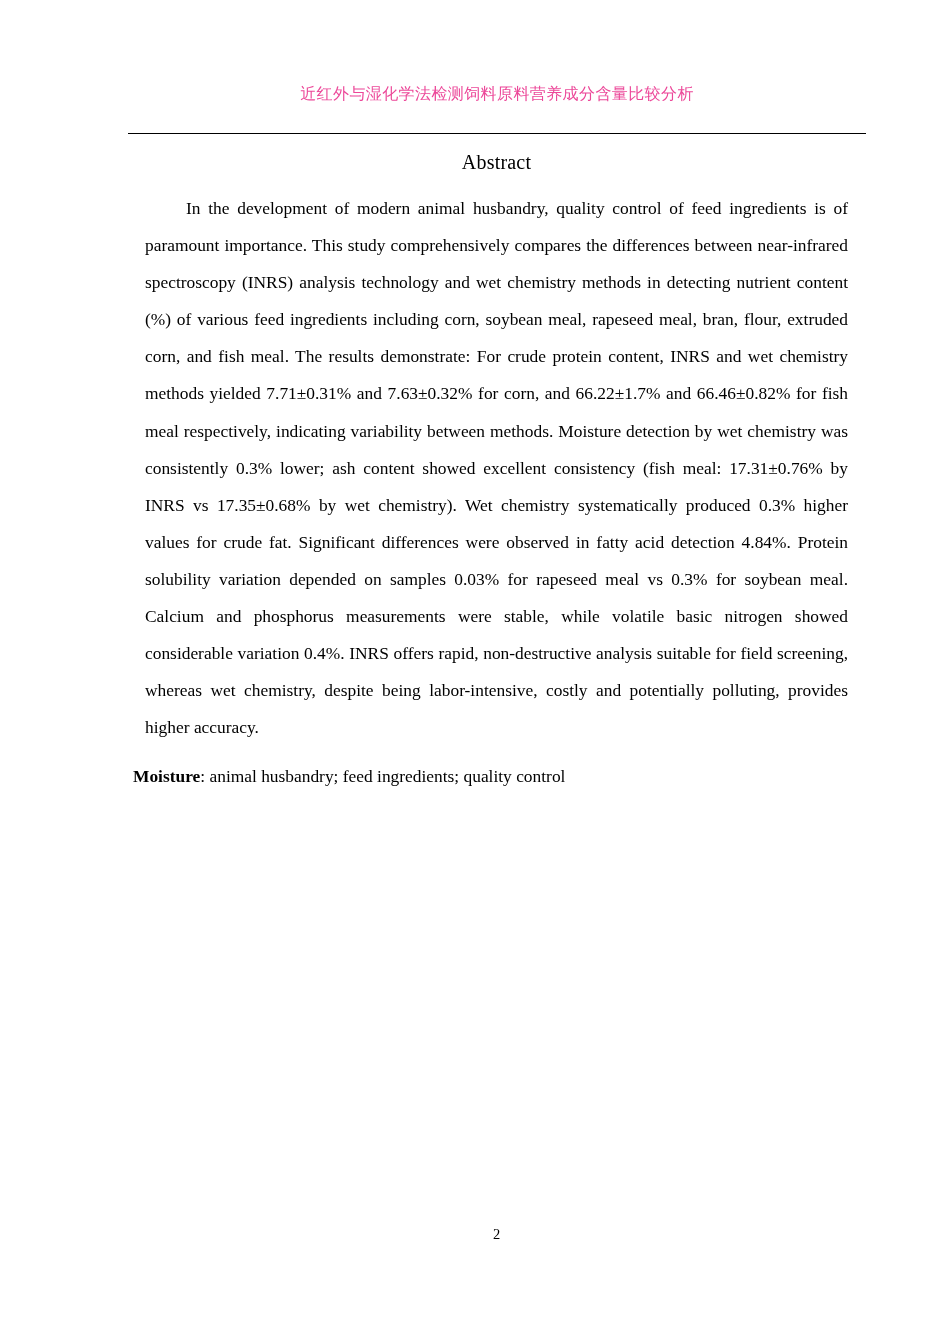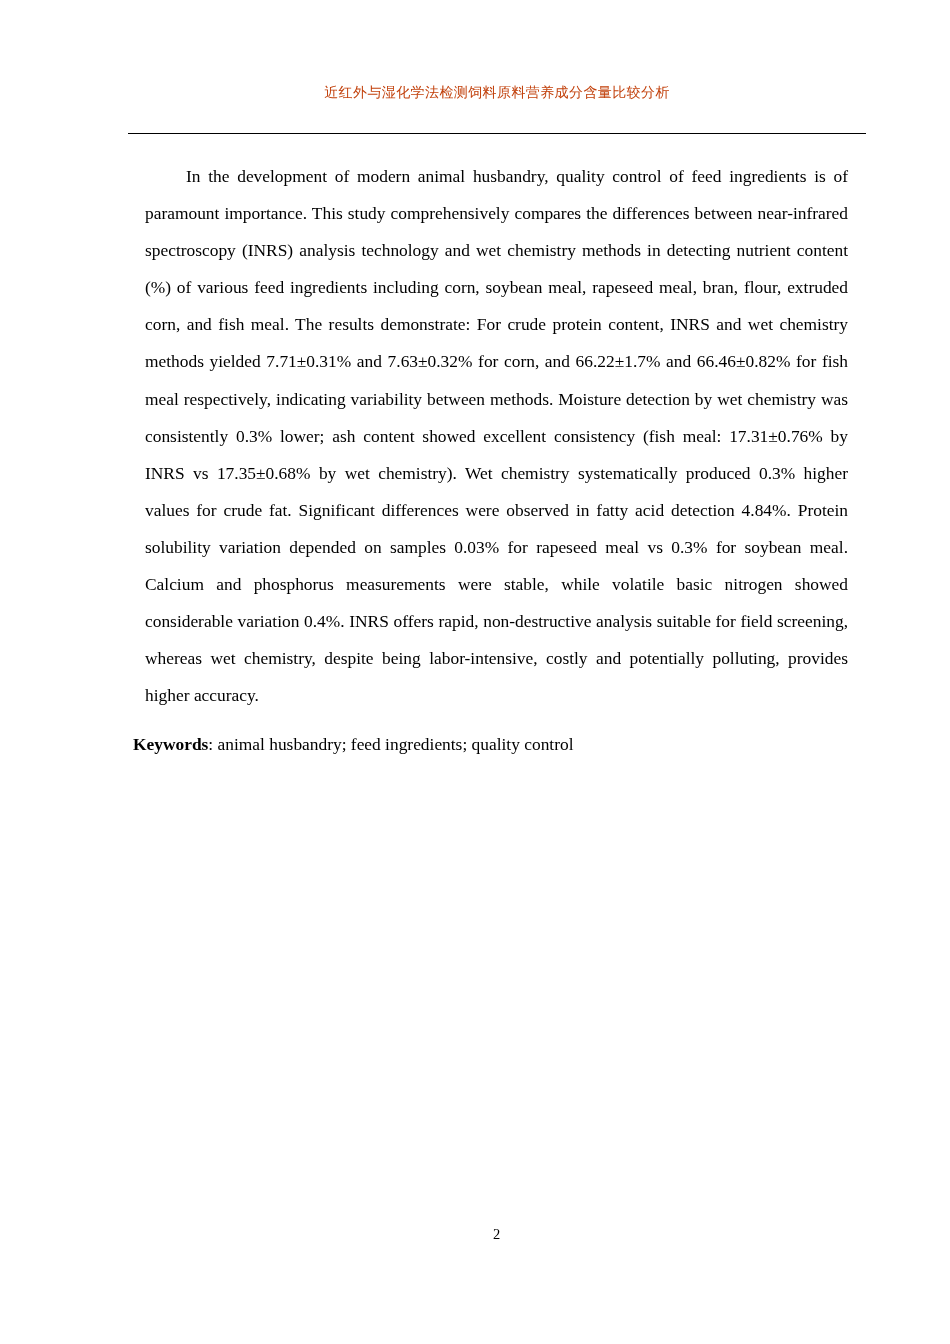--- a/index.html
+++ b/index.html
@@ -22,24 +22,24 @@
   
   .page-header {
     position: absolute;
     left: 128px;
     top: 84px;
     width: 738px;
     text-align: center;
   }
   .page-header-title {
     font-family: "DejaVu Sans", "Liberation Sans", sans-serif;
-    font-size: 14px;
+    font-size: 16px;
     line-height: 1.25;
     letter-spacing: 0.4px;
-    color: #c2410c;
+    color: #ec4899;
     white-space: nowrap;
   }
   .header-rule {
     position: absolute;
     left: 128px;
     top: 133px;
     width: 738px;
     height: 0;
     border-top: 1.6px solid #000000;
   }
@@ -98,25 +98,26 @@
 <div class="page">
 
   <div class="page-header">
     <div class="page-header-title">近红外与湿化学法检测饲料原料营养成分含量比较分析</div>
   </div>
 
   <div class="header-rule"></div>
 
   <div class="content">
 
+    <h1 class="section-title">Abstract</h1>
 
     <p class="abstract-body">In the development of modern animal husbandry, quality control of feed ingredients is of paramount importance. This study comprehensively compares the differences between near-infrared spectroscopy (INRS) analysis technology and wet chemistry methods in detecting nutrient content (%) of various feed ingredients including corn, soybean meal, rapeseed meal, bran, flour, extruded corn, and fish meal. The results demonstrate: For crude protein content, INRS and wet chemistry methods yielded 7.71±0.31% and 7.63±0.32% for corn, and 66.22±1.7% and 66.46±0.82% for fish meal respectively, indicating variability between methods. Moisture detection by wet chemistry was consistently 0.3% lower; ash content showed excellent consistency (fish meal: 17.31±0.76% by INRS vs 17.35±0.68% by wet chemistry). Wet chemistry systematically produced 0.3% higher values for crude fat. Significant differences were observed in fatty acid detection 4.84%. Protein solubility variation depended on samples 0.03% for rapeseed meal vs 0.3% for soybean meal. Calcium and phosphorus measurements were stable, while volatile basic nitrogen showed considerable variation 0.4%. INRS offers rapid, non-destructive analysis suitable for field screening, whereas wet chemistry, despite being labor-intensive, costly and potentially polluting, provides higher accuracy.</p>
 
     <p class="keywords-line">
-      <span class="kw-label">Keywords</span><span>: </span><span>animal husbandry; feed ingredients; quality control</span>
+      <span class="kw-label">Moisture</span><span>: </span><span>animal husbandry; feed ingredients; quality control</span>
     </p>
 
   </div>
 
   <div class="page-footer">
     <span>2</span>
   </div>
 
 </div>
 

